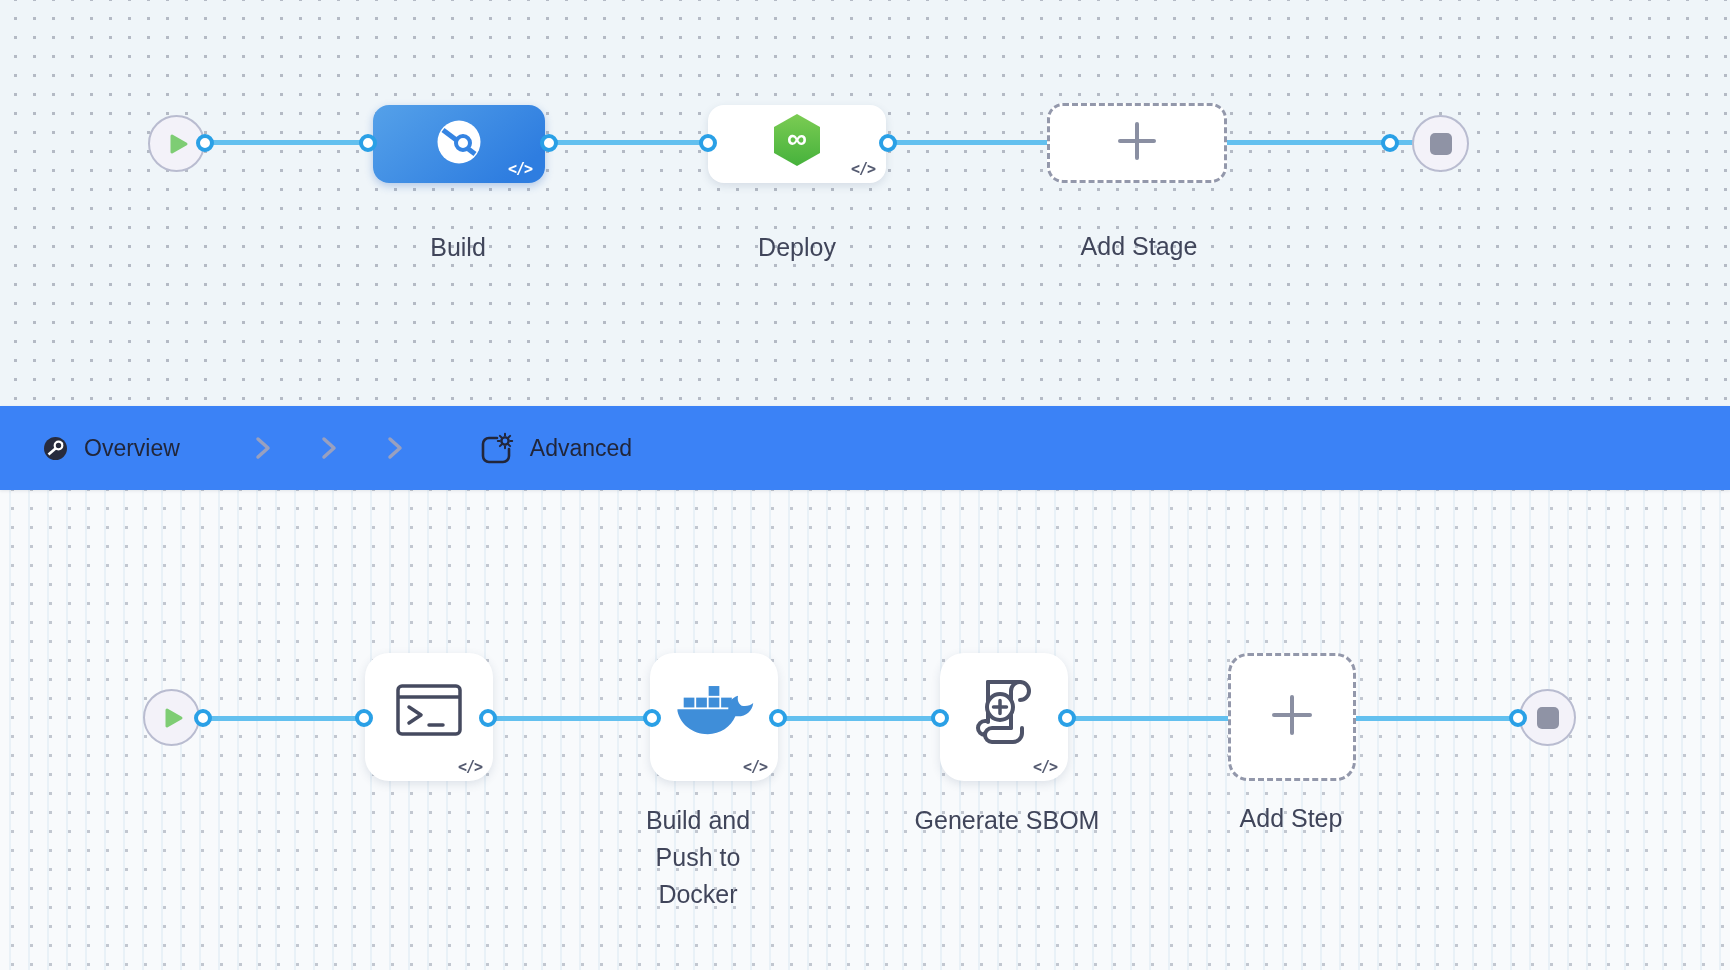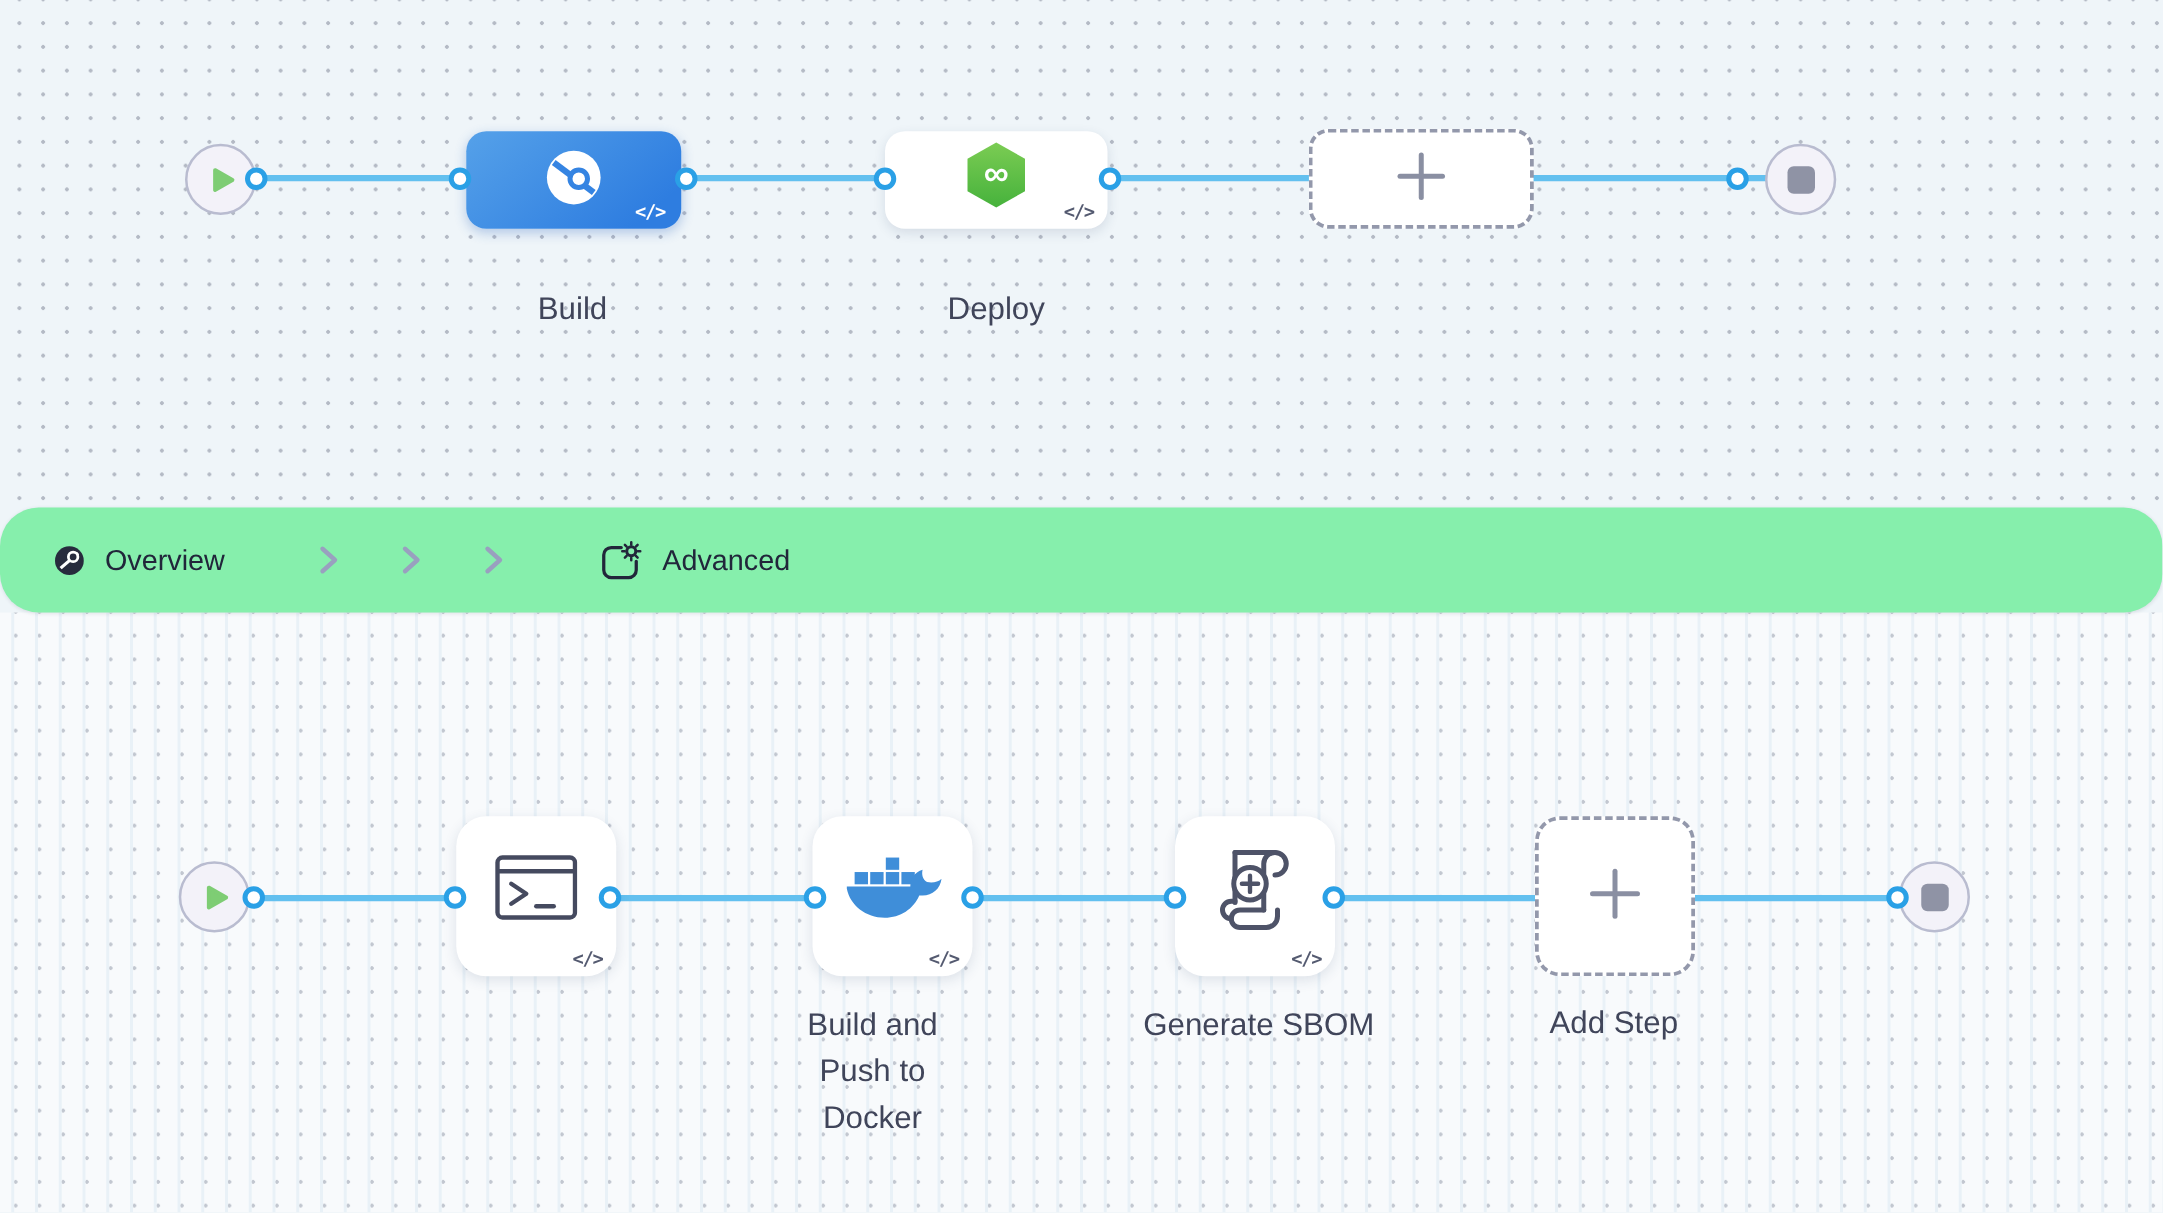--- a/index.html
+++ b/index.html
@@ -66,23 +66,22 @@
   }
   .code-badge.light { color:#ffffff; right:13px; }
   
   .graph-label {
     position:absolute; text-align:center; font-size:25px; line-height:37px;
     color:#40455a; z-index:3;
   }
   
   .tabbar {
     position:absolute; left:0; top:406px; width:1730px; height:84px;
-    background:#86efac; display:flex; align-items:center; z-index:6;
+    background:#3b82f6; display:flex; align-items:center; z-index:6;
     box-shadow:0 1px 3px rgba(30,40,60,0.10);
-    border-radius:31px;
   }
   .tab {
     height:100%; display:flex; align-items:center; padding:0 50px;
     position:relative; cursor:pointer; white-space:nowrap;
   }
   .tab:first-child { padding-left:43px; }
   .tab .ticon { display:flex; margin-right:16px; }
   .tab-label { font-size:23px; font-weight:500; color:#21263a; }
   .tab-underline {
     position:absolute; left:0; right:0; bottom:0; height:4px;
@@ -142,20 +141,21 @@
   <div class="graph-label" style="left:697px; top:229px; width:200px;text-align:center;">Deploy</div>
 
   <div class="card stage-add">
     <span>
       <svg width="44" height="44" viewBox="0 0 44 44">
         <line x1="22" y1="5" x2="22" y2="39" stroke="#8a8fa2" stroke-width="4" stroke-linecap="round"></line>
         <line x1="5" y1="22" x2="39" y2="22" stroke="#8a8fa2" stroke-width="4" stroke-linecap="round"></line>
       </svg>
     </span>
   </div>
+  <div class="graph-label" style="left:1039px; top:228px; width:200px;">Add Stage</div>
 
   <div class="term-node" style="left:1412px; top:115px;">
     <span class="stop-square"></span>
   </div>
 </div>
 
 <div class="tabbar">
 
   <div class="tab">
     <span class="ticon">

